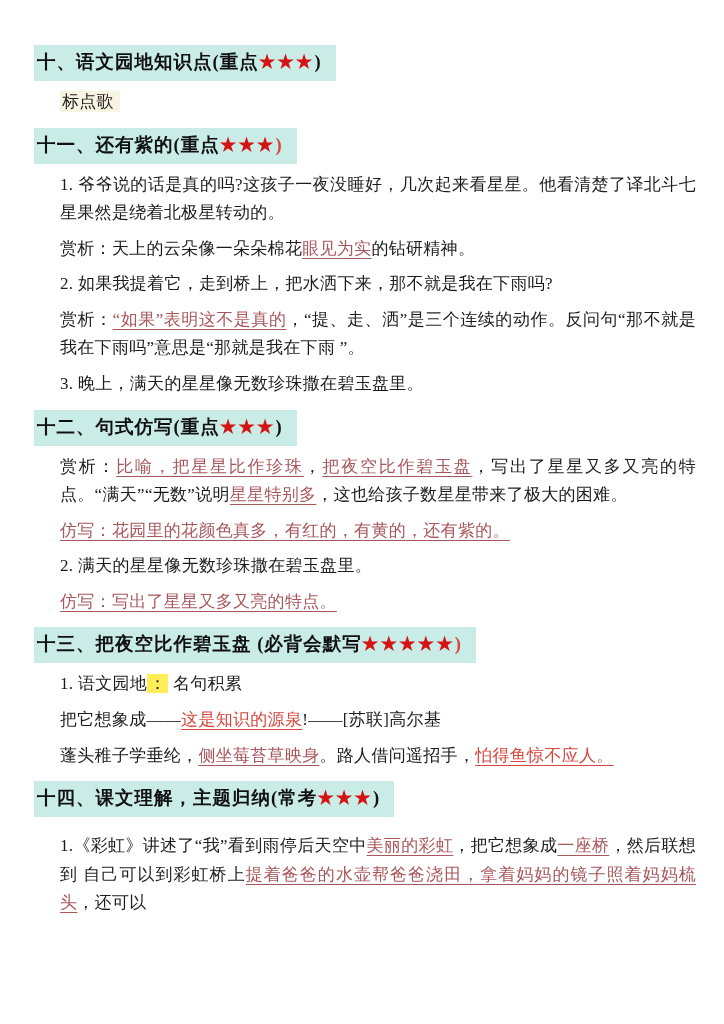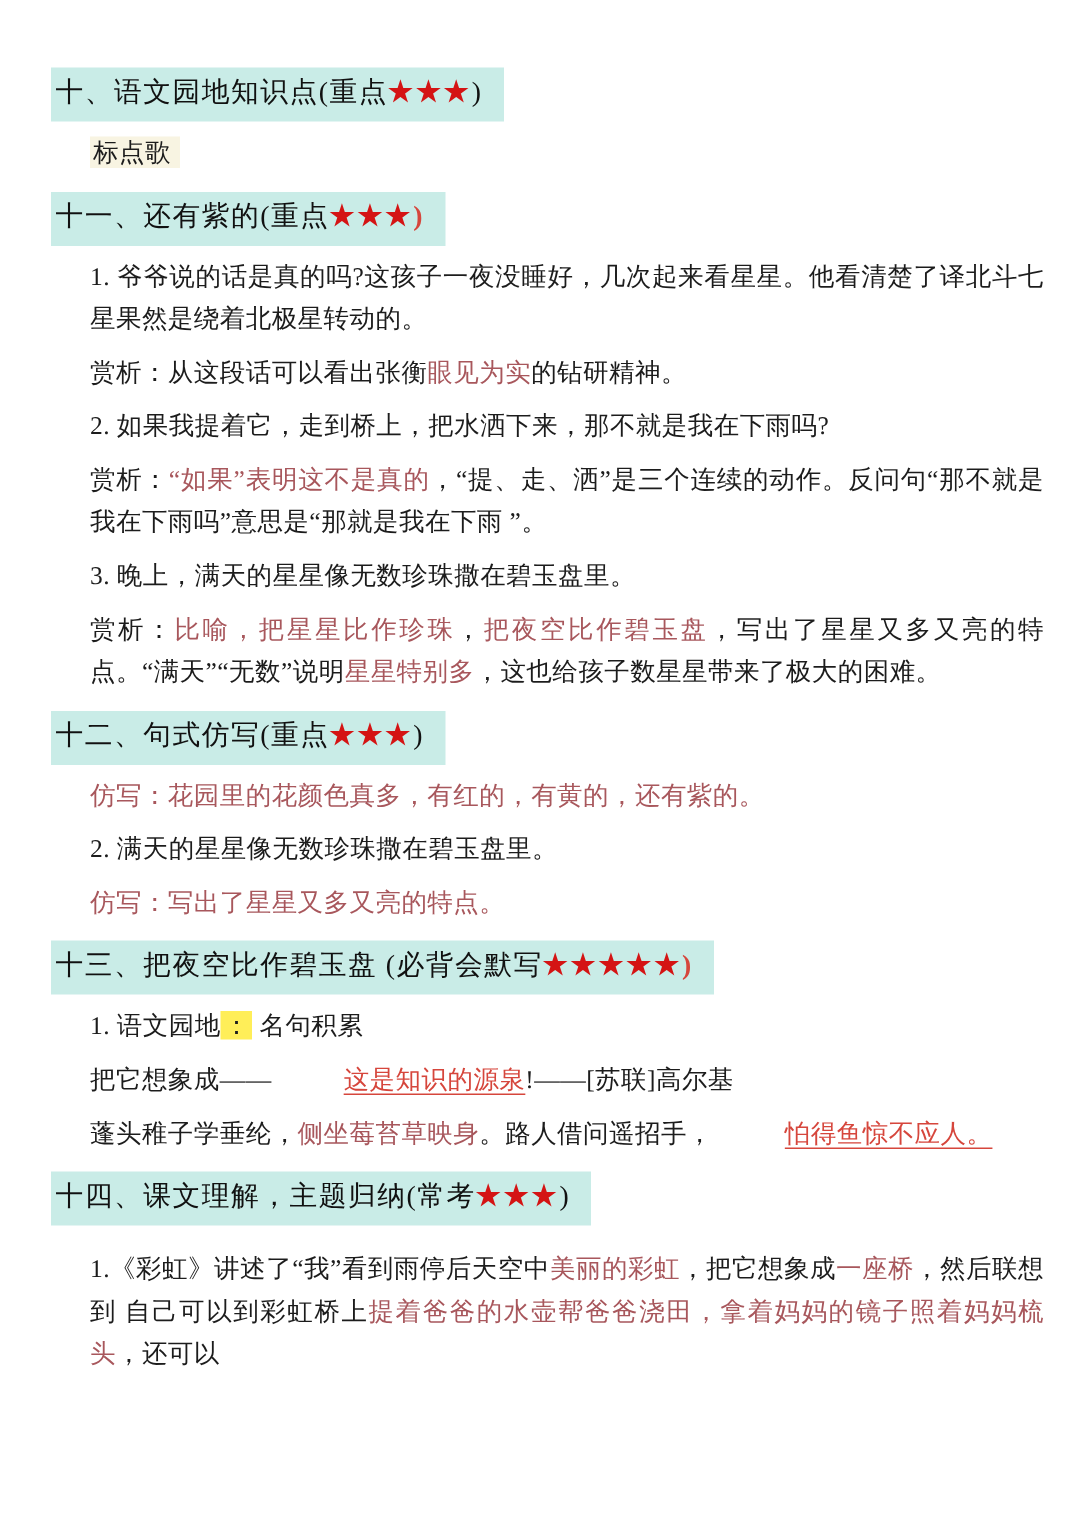--- a/index.html
+++ b/index.html
@@ -16,54 +16,54 @@
   .para-block{letter-spacing:0.3px;padding-left:26px;}
   .header-block{margin:11px 0 7px 0;text-align:left;}
   .header-chip{
     display:inline-block;
     background:#c9ece7;
     font-weight:bold;
     font-size:18.5px;
     padding:2px 14px 3px 3px;
     letter-spacing:1px;
   }
-  .run-h{font-weight:normal;color:#111;}
+  .run-h{font-weight:bold;color:#111;}
   .run-st{color:#d41414;letter-spacing:2px;}
   .run-hr{color:#d6463c;font-weight:bold;}
   .run-m{
     color:#a8575c;
+    text-decoration:underline;
     text-underline-offset:4px;
     text-decoration-thickness:1px;
   }
   .run-r{
     color:#d6463c;
     text-decoration:underline;
     text-underline-offset:4px;
     text-decoration-thickness:1px;
-    margin-left:48px;
   }
   .run-hy{background:#ffee58;padding:0 2px;}
   .run-hc{background:#f8f4e2;padding:1px 6px 1px 2px;}
   .run-rx{color:#d6463c;}
   .gap-big{margin-top:15px;}
 </style>
 </head>
 <body>
 
 <div id="doc">
     <div class="block header-block"><span class="header-chip"><span class="run-h">十、语文园地知识点(重点</span><span class="run-st">★★★</span><span class="run-h">)</span></span></div>
     <div class="block para-block"><span class="run-hc">标点歌</span></div>
     <div class="block header-block"><span class="header-chip"><span class="run-h">十一、还有紫的(重点</span><span class="run-st">★★★</span><span class="run-hr">)</span></span></div>
     <div class="block para-block"><span>1. 爷爷说的话是真的吗?这孩子一夜没睡好，几次起来看星星。他看清楚了译北斗七星果然是绕着北极星转动的。</span></div>
-    <div class="block para-block"><span>赏析：从这段话可以看出张衡</span><span class="run-m">眼见为实</span><span>的钻研精神。</span></div>
+    <div class="block para-block"><span>赏析：天上的云朵像一朵朵棉花</span><span class="run-m">眼见为实</span><span>的钻研精神。</span></div>
     <div class="block para-block"><span>2. 如果我提着它，走到桥上，把水洒下来，那不就是我在下雨吗?</span></div>
     <div class="block para-block"><span>赏析：</span><span class="run-m">“如果”表明这不是真的</span><span>，“提、走、洒”是三个连续的动作。反问句“那不就是我在下雨吗”意思是“那就是我在下雨 ”。</span></div>
     <div class="block para-block"><span>3. 晚上，满天的星星像无数珍珠撒在碧玉盘里。</span></div>
+    <div class="block header-block"><span class="header-chip"><span class="run-h">十二、句式仿写(重点</span><span class="run-st">★★★</span><span class="run-h">)</span></span></div>
     <div class="block para-block"><span>赏析：</span><span class="run-m">比喻，把星星比作珍珠</span><span>，</span><span class="run-m">把夜空比作碧玉盘</span><span>，写出了星星又多又亮的特点。“满天”“无数”说明</span><span class="run-m">星星特别多</span><span>，这也给孩子数星星带来了极大的困难。</span></div>
-    <div class="block header-block"><span class="header-chip"><span class="run-h">十二、句式仿写(重点</span><span class="run-st">★★★</span><span class="run-h">)</span></span></div>
     <div class="block para-block"><span class="run-m">仿写：花园里的花颜色真多，有红的，有黄的，还有紫的。</span></div>
     <div class="block para-block"><span>2. 满天的星星像无数珍珠撒在碧玉盘里。</span></div>
     <div class="block para-block"><span class="run-m">仿写：写出了星星又多又亮的特点。</span></div>
     <div class="block header-block"><span class="header-chip"><span class="run-h">十三、把夜空比作碧玉盘 (必背会默写</span><span class="run-st">★★★★★</span><span class="run-hr">)</span></span></div>
     <div class="block para-block"><span>1. 语文园地</span><span class="run-hy">：</span><span> 名句积累</span></div>
     <div class="block para-block"><span>把它想象成——</span><span class="run-r">这是知识的源泉</span><span>!——[苏联]高尔基</span></div>
     <div class="block para-block"><span>蓬头稚子学垂纶，</span><span class="run-m">侧坐莓苔草映身</span><span>。路人借问遥招手，</span><span class="run-r">怕得鱼惊不应人。</span></div>
     <div class="block header-block"><span class="header-chip"><span class="run-h">十四、课文理解，主题归纳(常考</span><span class="run-st">★★★</span><span class="run-h">)</span></span></div>
     <div class="block para-block gap-big"><span>1.《彩虹》讲述了“我”看到雨停后天空中</span><span class="run-m">美丽的彩虹</span><span>，把它想象成</span><span class="run-m">一座桥</span><span>，然后联想到 自己可以到彩虹桥上</span><span class="run-m">提着爸爸的水壶帮爸爸浇田，拿着妈妈的镜子照着妈妈梳头</span><span>，还可以</span></div>
   </div>

